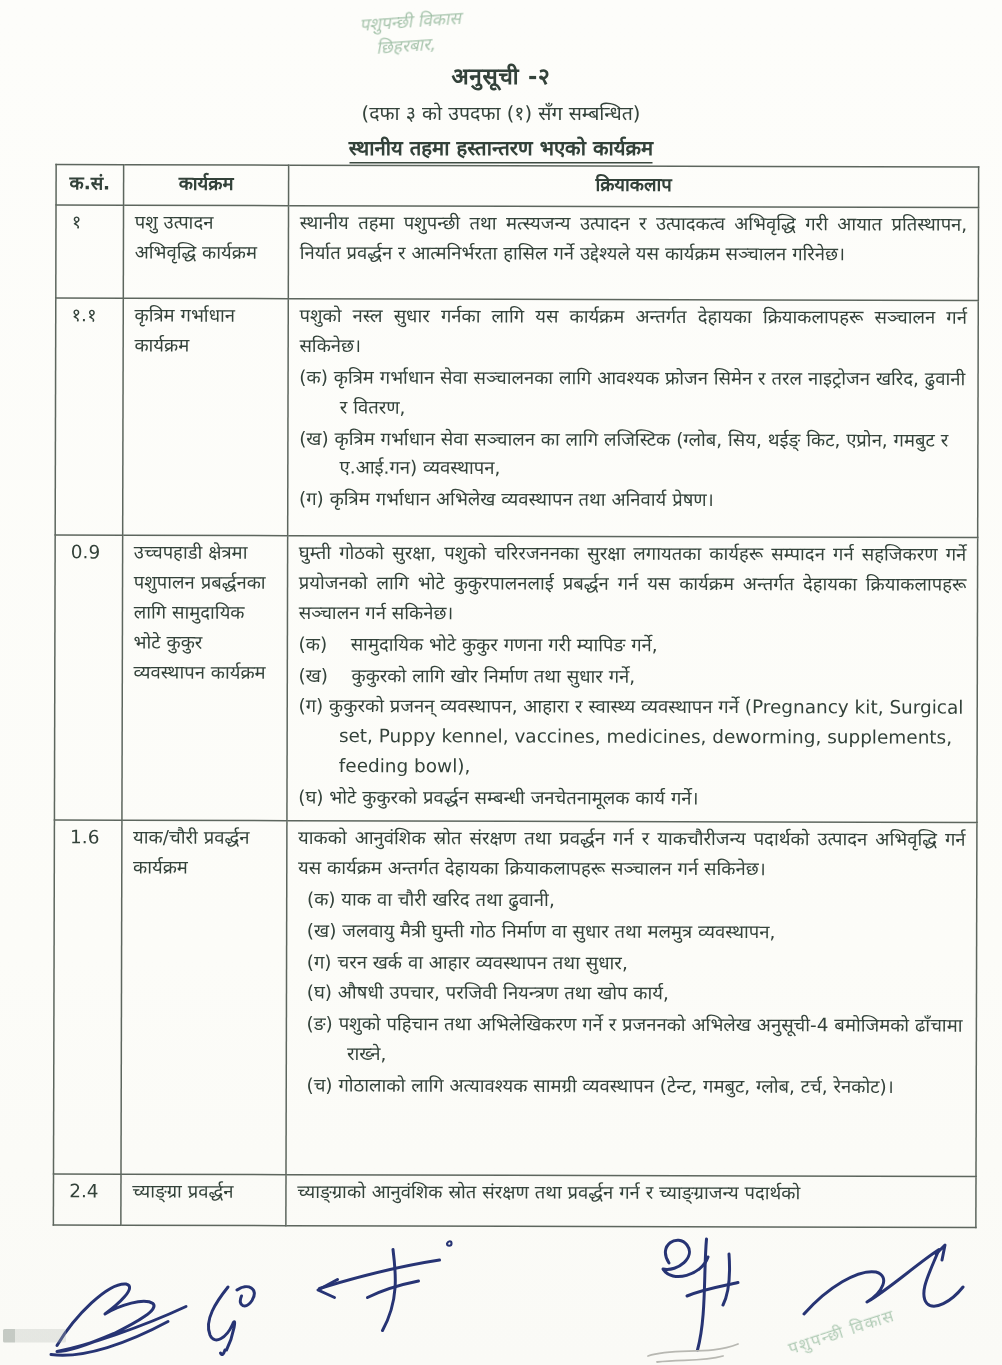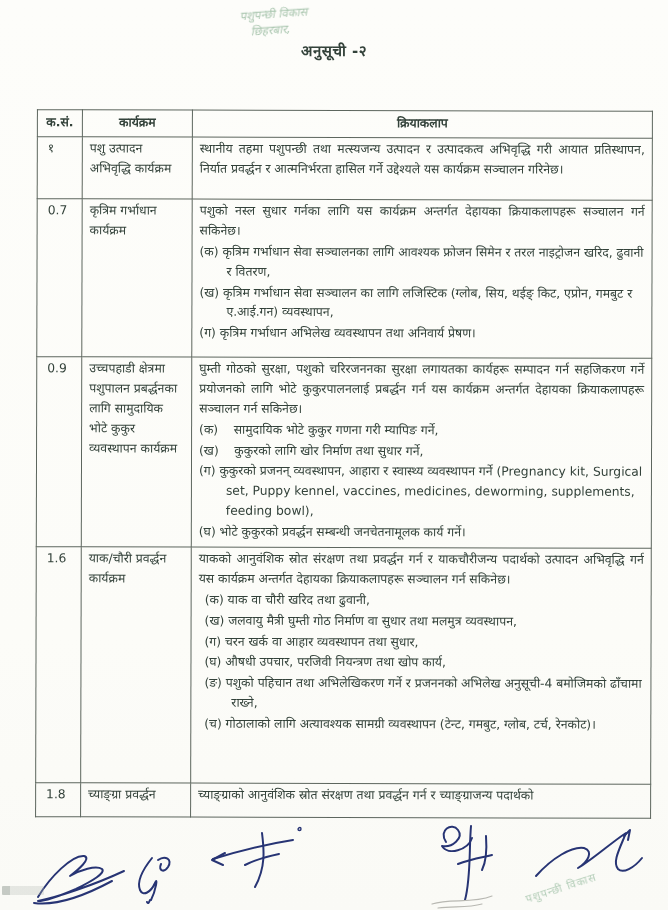--- a/index.html
+++ b/index.html
@@ -82,20 +82,22 @@
 
 <div class="page">
 
   <div class="stamp-top">
     <div class="l1">पशुपन्छी विकास</div>
     <div class="l2">छिहरबार,</div>
   </div>
 
   <div class="head-block">
     <div class="annex-title">अनुसूची -२</div>
+    <div class="clause-line">(दफा ३ को उपदफा (१) सँग सम्बन्धित)</div>
+    <div><span class="program-heading">स्थानीय तहमा हस्तान्तरण भएको कार्यक्रम</span></div>
   </div>
 
   <div class="tbl-wrap">
   <table>
     <colgroup>
           <col class="c-sn">
           <col class="c-prog">
           <col class="c-act">
         </colgroup>
     <thead>
@@ -107,21 +109,21 @@
     </thead>
     <tbody>
       <tr class="r1">
         <td class="sn">१</td>
         <td class="prog">पशु उत्पादन अभिवृद्धि कार्यक्रम</td>
         <td class="act">
           <div class="intro">स्थानीय तहमा पशुपन्छी तथा मत्स्यजन्य उत्पादन र उत्पादकत्व अभिवृद्धि गरी आयात प्रतिस्थापन, निर्यात प्रवर्द्धन र आत्मनिर्भरता हासिल गर्ने उद्देश्यले यस कार्यक्रम सञ्चालन गरिनेछ।</div>
         </td>
       </tr>
       <tr class="r11">
-        <td class="sn">0.7</td>
+        <td class="sn">१.१</td>
         <td class="prog">कृत्रिम गर्भाधान कार्यक्रम</td>
         <td class="act">
           <div class="intro">पशुको नस्ल सुधार गर्नका लागि यस कार्यक्रम अन्तर्गत देहायका क्रियाकलापहरू सञ्चालन गर्न सकिनेछ।</div>
           <div class="sub">(क) कृत्रिम गर्भाधान सेवा सञ्चालनका लागि आवश्यक फ्रोजन सिमेन र तरल नाइट्रोजन खरिद, ढुवानी र वितरण,</div>
           <div class="sub">(ख) कृत्रिम गर्भाधान सेवा सञ्चालन का लागि लजिस्टिक (ग्लोब, सिय, थईङ् किट, एप्रोन, गमबुट र ए.आई.गन) व्यवस्थापन,</div>
           <div class="sub">(ग) कृत्रिम गर्भाधान अभिलेख व्यवस्थापन तथा अनिवार्य प्रेषण।</div>
         </td>
       </tr>
       <tr class="r12">
         <td class="sn">0.9</td>
@@ -141,21 +143,21 @@
           <div class="intro">याकको आनुवंशिक स्रोत संरक्षण तथा प्रवर्द्धन गर्न र याकचौरीजन्य पदार्थको उत्पादन अभिवृद्धि गर्न यस कार्यक्रम अन्तर्गत देहायका क्रियाकलापहरू सञ्चालन  गर्न सकिनेछ।</div>
           <div class="sub">(क) याक वा चौरी खरिद तथा ढुवानी,</div>
           <div class="sub">(ख) जलवायु मैत्री घुम्ती गोठ निर्माण वा सुधार तथा मलमुत्र व्यवस्थापन,</div>
           <div class="sub">(ग) चरन खर्क वा आहार व्यवस्थापन तथा सुधार,</div>
           <div class="sub">(घ) औषधी उपचार, परजिवी नियन्त्रण तथा खोप कार्य,</div>
           <div class="sub">(ङ) पशुको पहिचान तथा अभिलेखिकरण गर्ने र प्रजननको अभिलेख अनुसूची-4 बमोजिमको ढाँचामा राख्ने,</div>
           <div class="sub">(च) गोठालाको लागि अत्यावश्यक सामग्री व्यवस्थापन (टेन्ट, गमबुट, ग्लोब, टर्च, रेनकोट)।</div>
         </td>
       </tr>
       <tr class="r14">
-        <td class="sn">1.8</td>
+        <td class="sn">2.4</td>
         <td class="prog">च्याङ्ग्रा प्रवर्द्धन</td>
         <td class="act">
           <div class="intro">च्याङ्ग्राको आनुवंशिक स्रोत संरक्षण तथा प्रवर्द्धन गर्न र च्याङ्ग्राजन्य पदार्थको</div>
         </td>
       </tr>
     </tbody>
   </table>
   </div>
 
   <svg class="sig" style="left:28px;top:843px;" width="104" height="64" viewBox="0 0 104 64">

